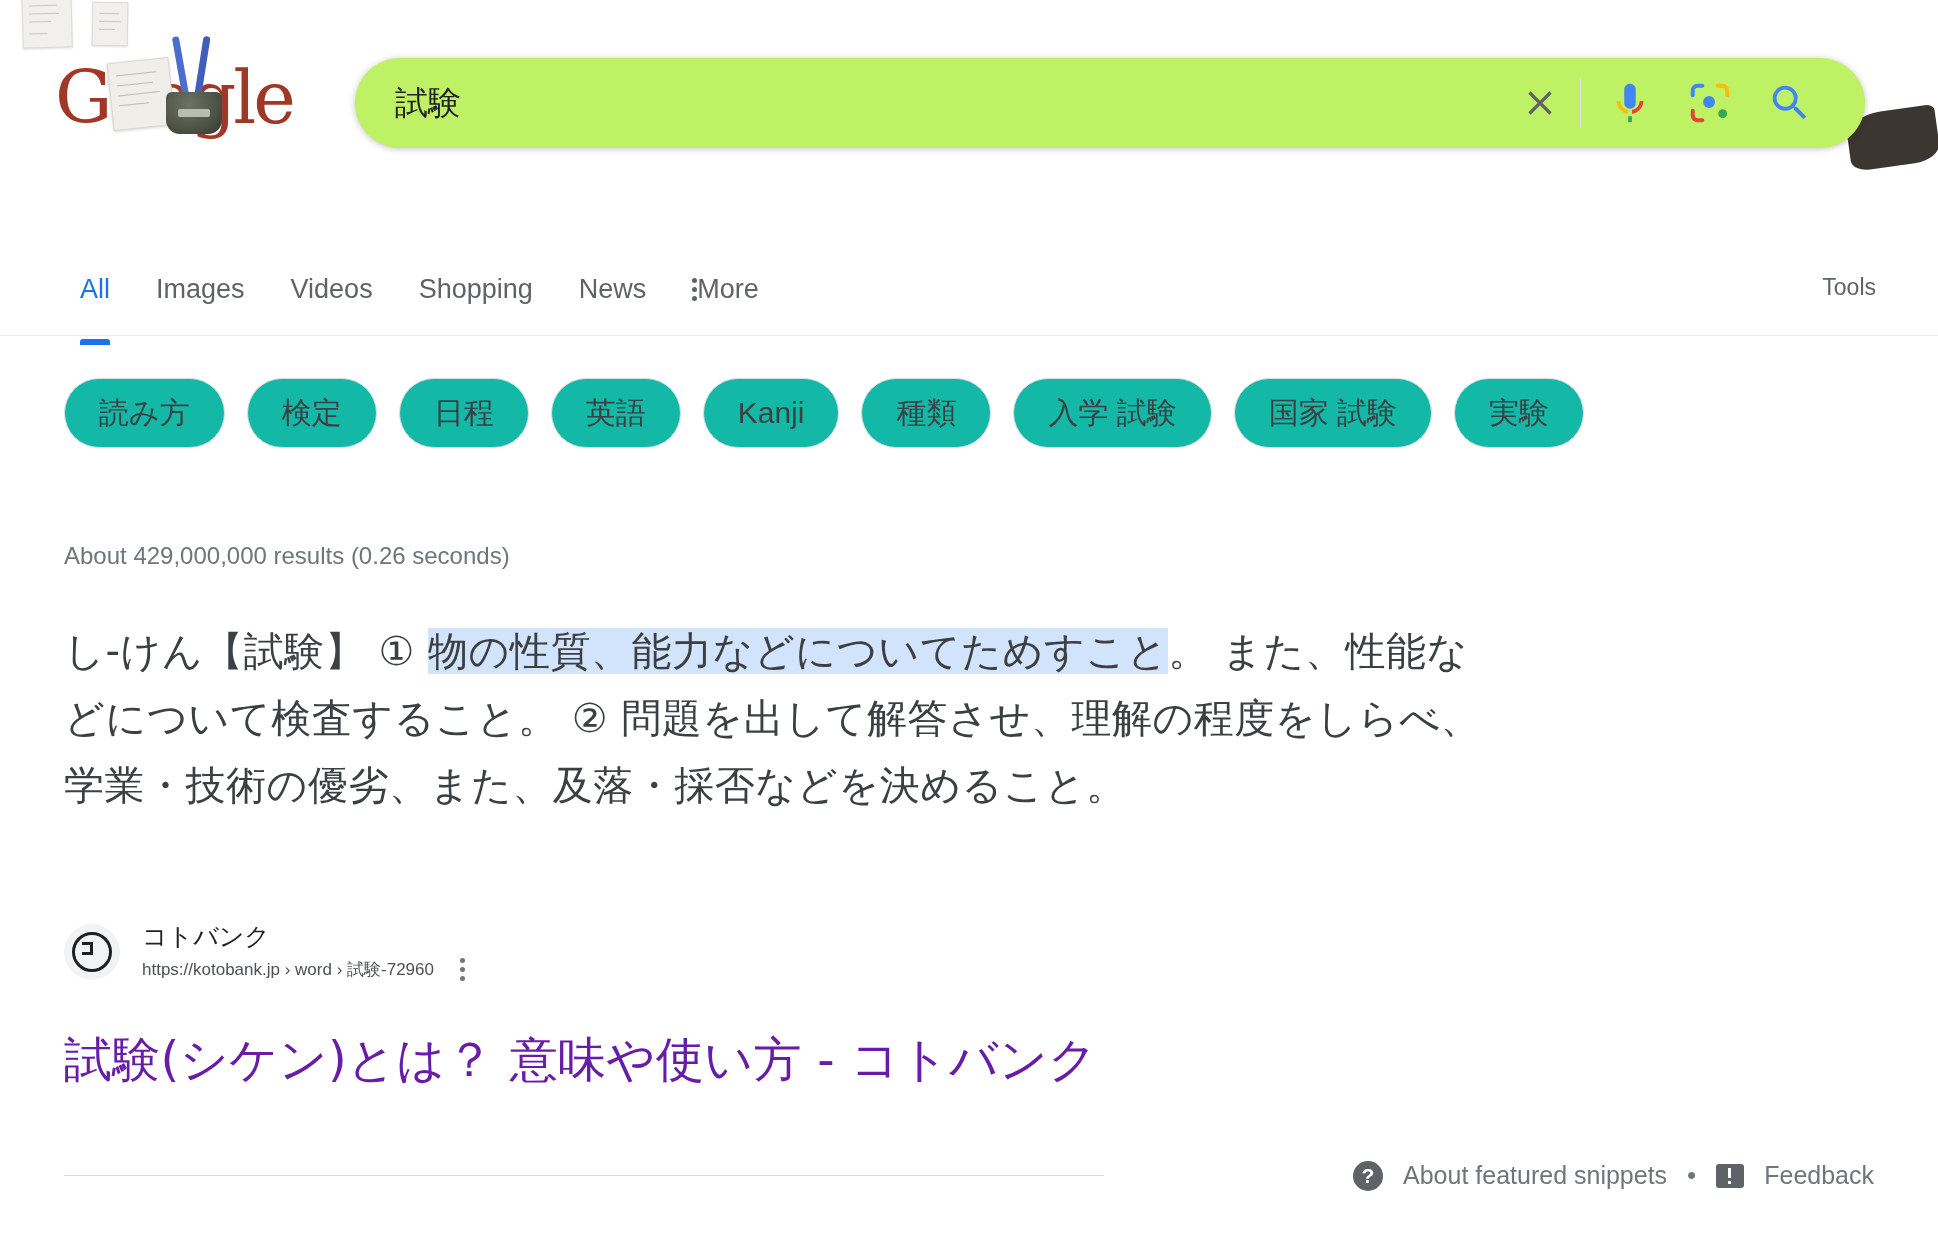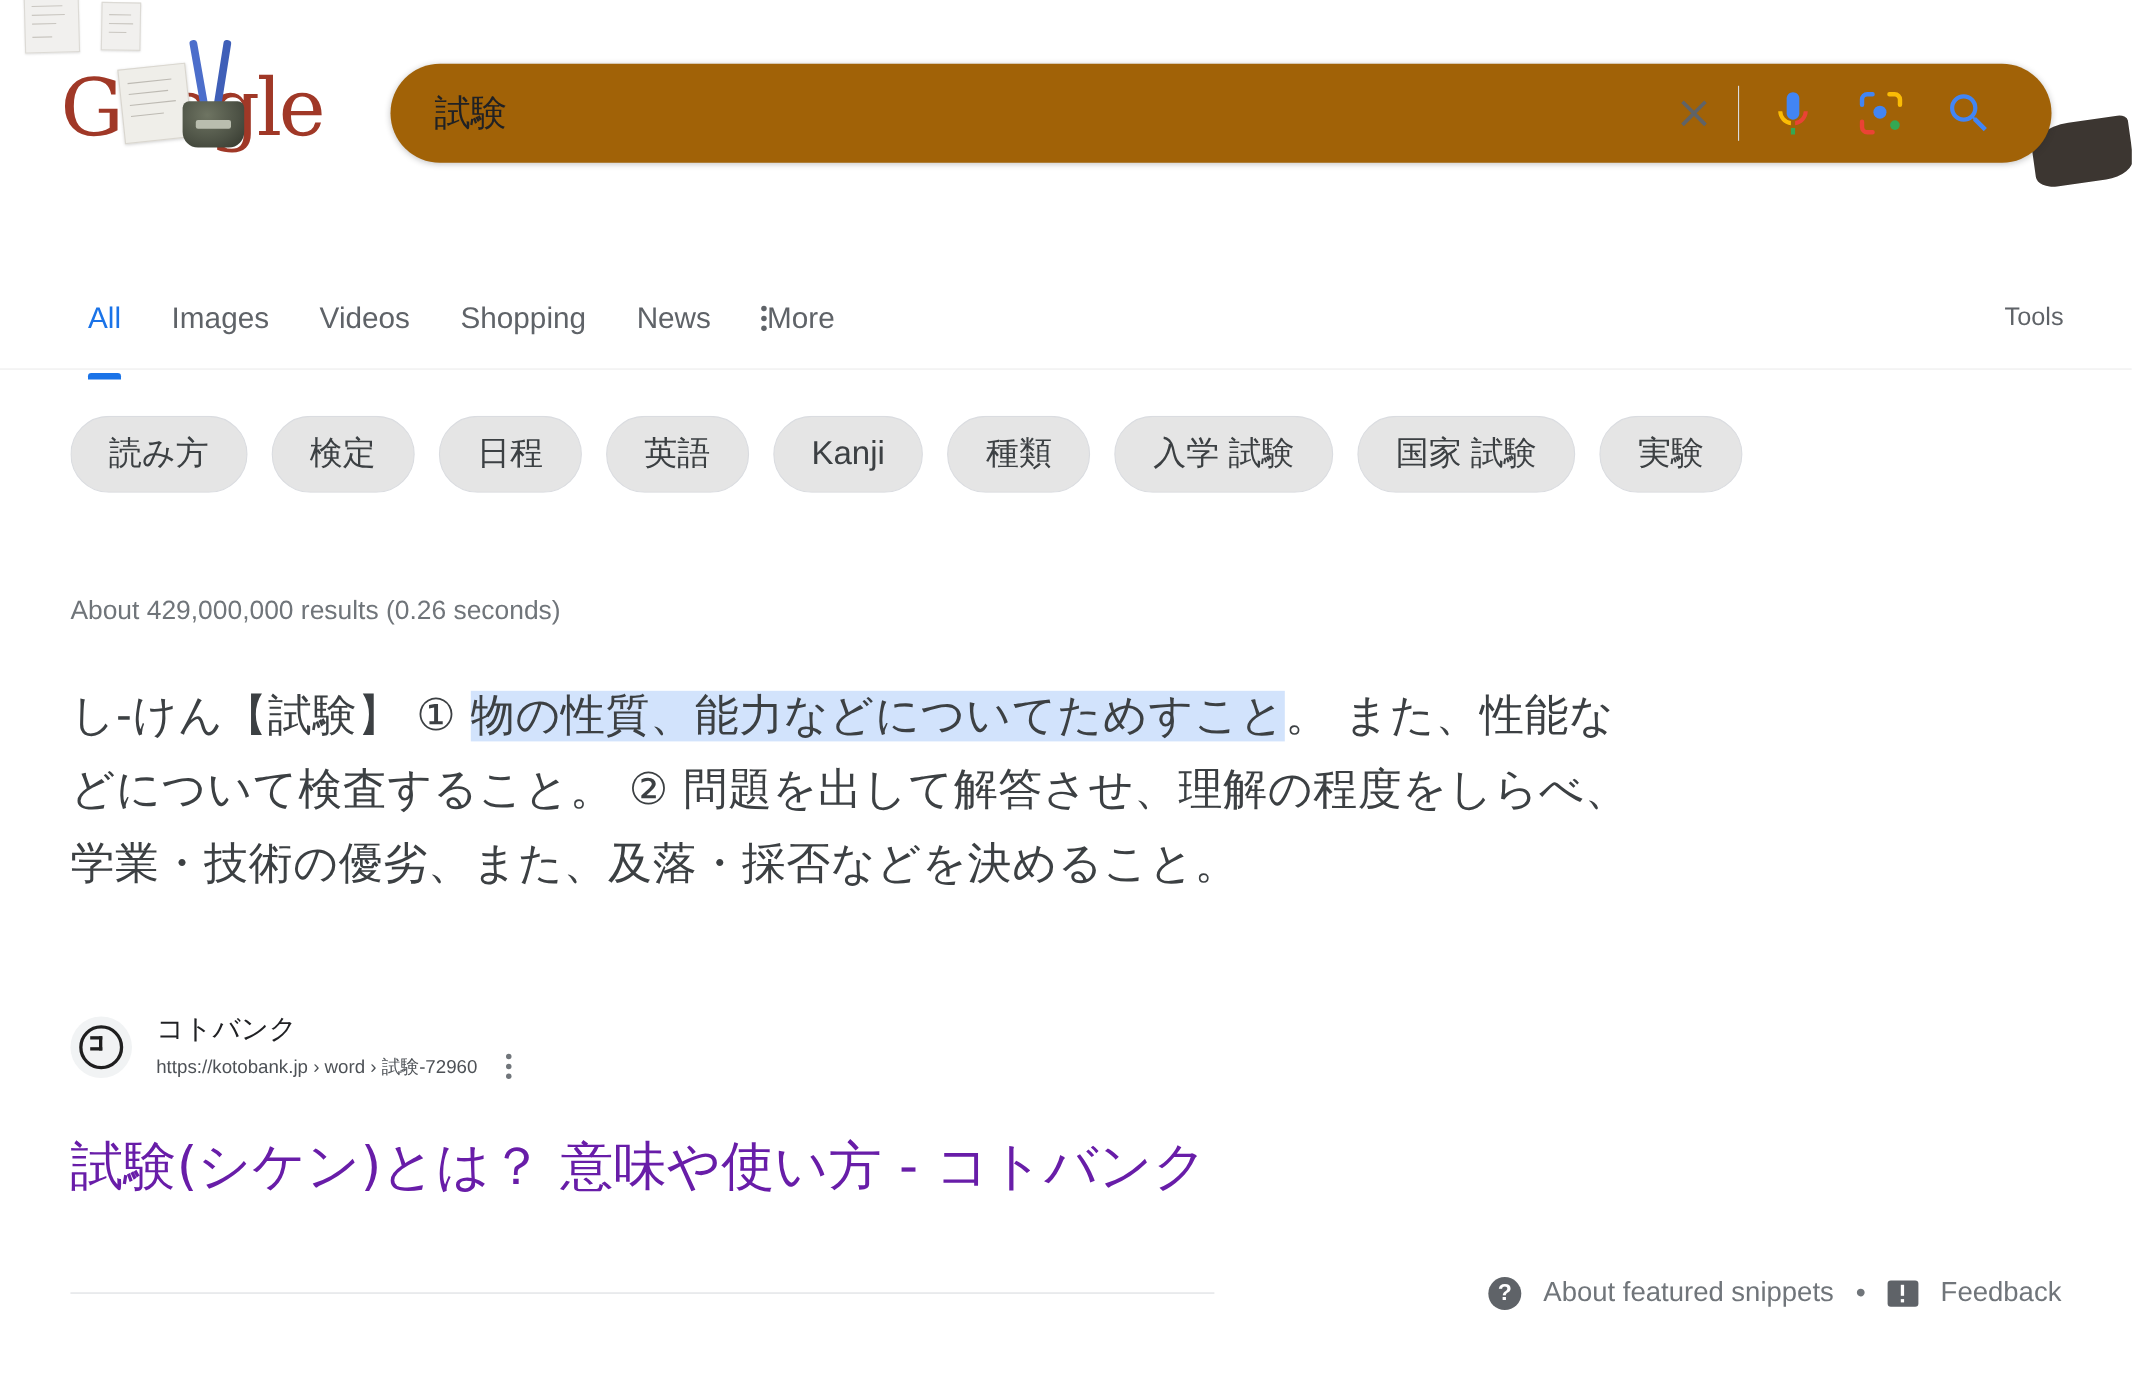--- a/index.html
+++ b/index.html
@@ -117,21 +117,21 @@
     transform: rotate(-8deg);
   }
 
   
   .searchbox {
     position: absolute;
     left: 355px;
     top: 58px;
     width: 1510px;
     height: 90px;
-    background: #a16207;
+    background: #bef264;
     border-radius: 48px;
     box-shadow: 0 1px 6px rgba(32,33,36,.28);
     display: flex;
     align-items: center;
     box-sizing: border-box;
   }
   .search-input {
     flex: 1;
     border: none;
     outline: none;
@@ -244,21 +244,21 @@
     gap: 22px;
     width: 1890px;
     overflow: hidden;
   }
   .chip {
     border: 1px solid #dadce0;
     border-radius: 40px;
     padding: 16px 34px;
     font-size: 30px;
     color: #3c4043;
-    background: #e5e5e5;
+    background: #14b8a6;
     white-space: nowrap;
     cursor: pointer;
     line-height: 1.2;
   }
 
   
   .result-stats {
     position: absolute;
     left: 64px;
     top: 542px;

